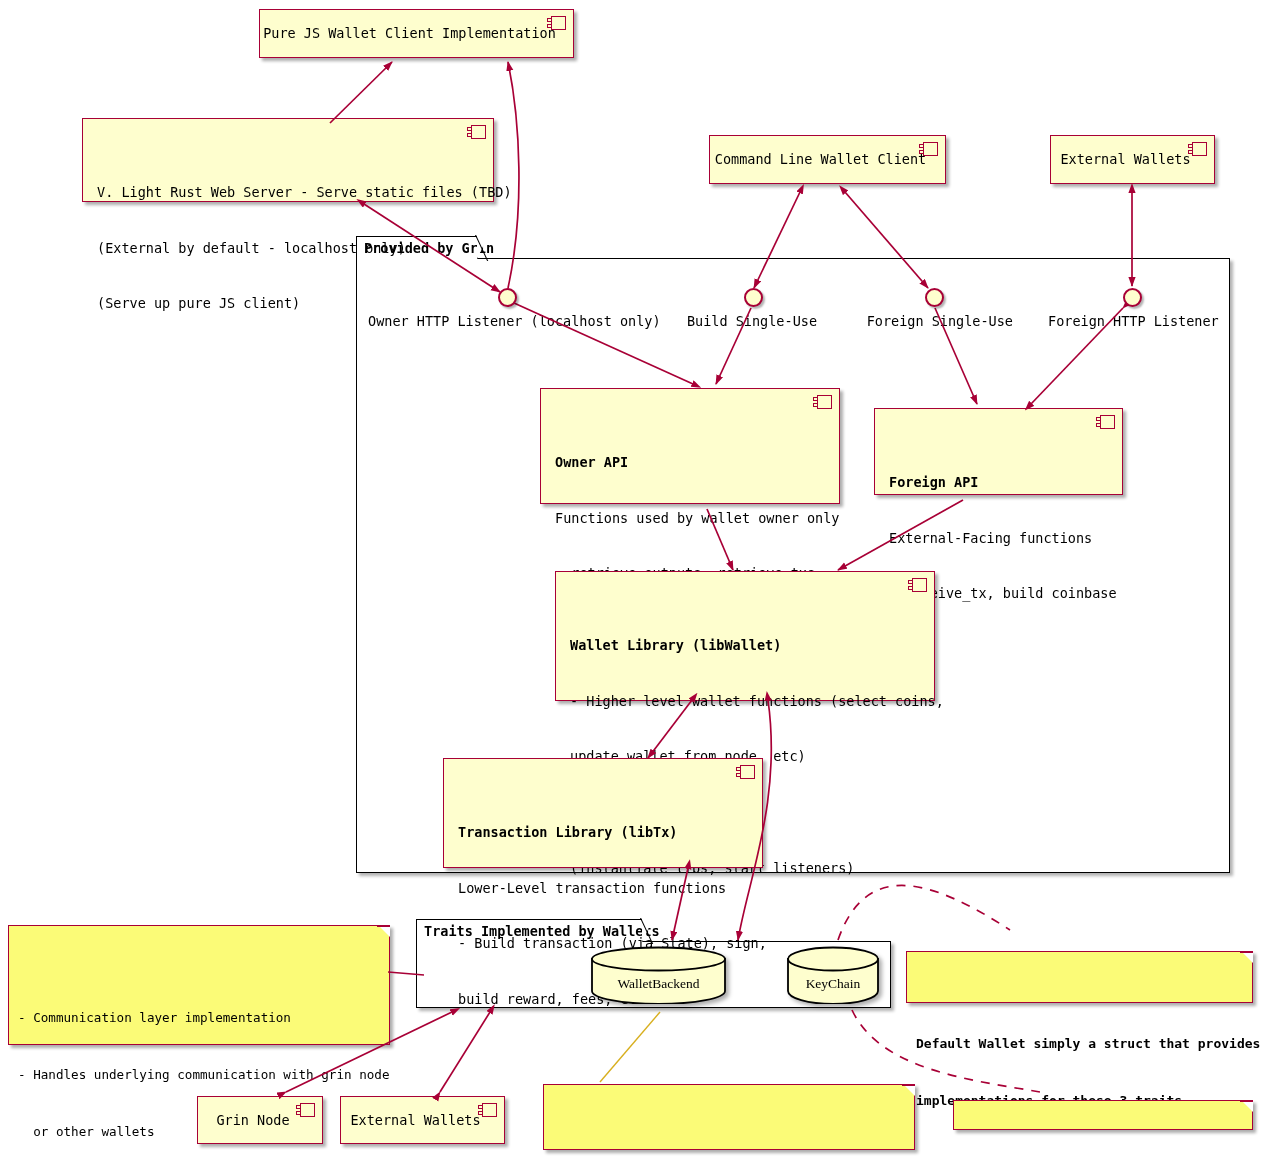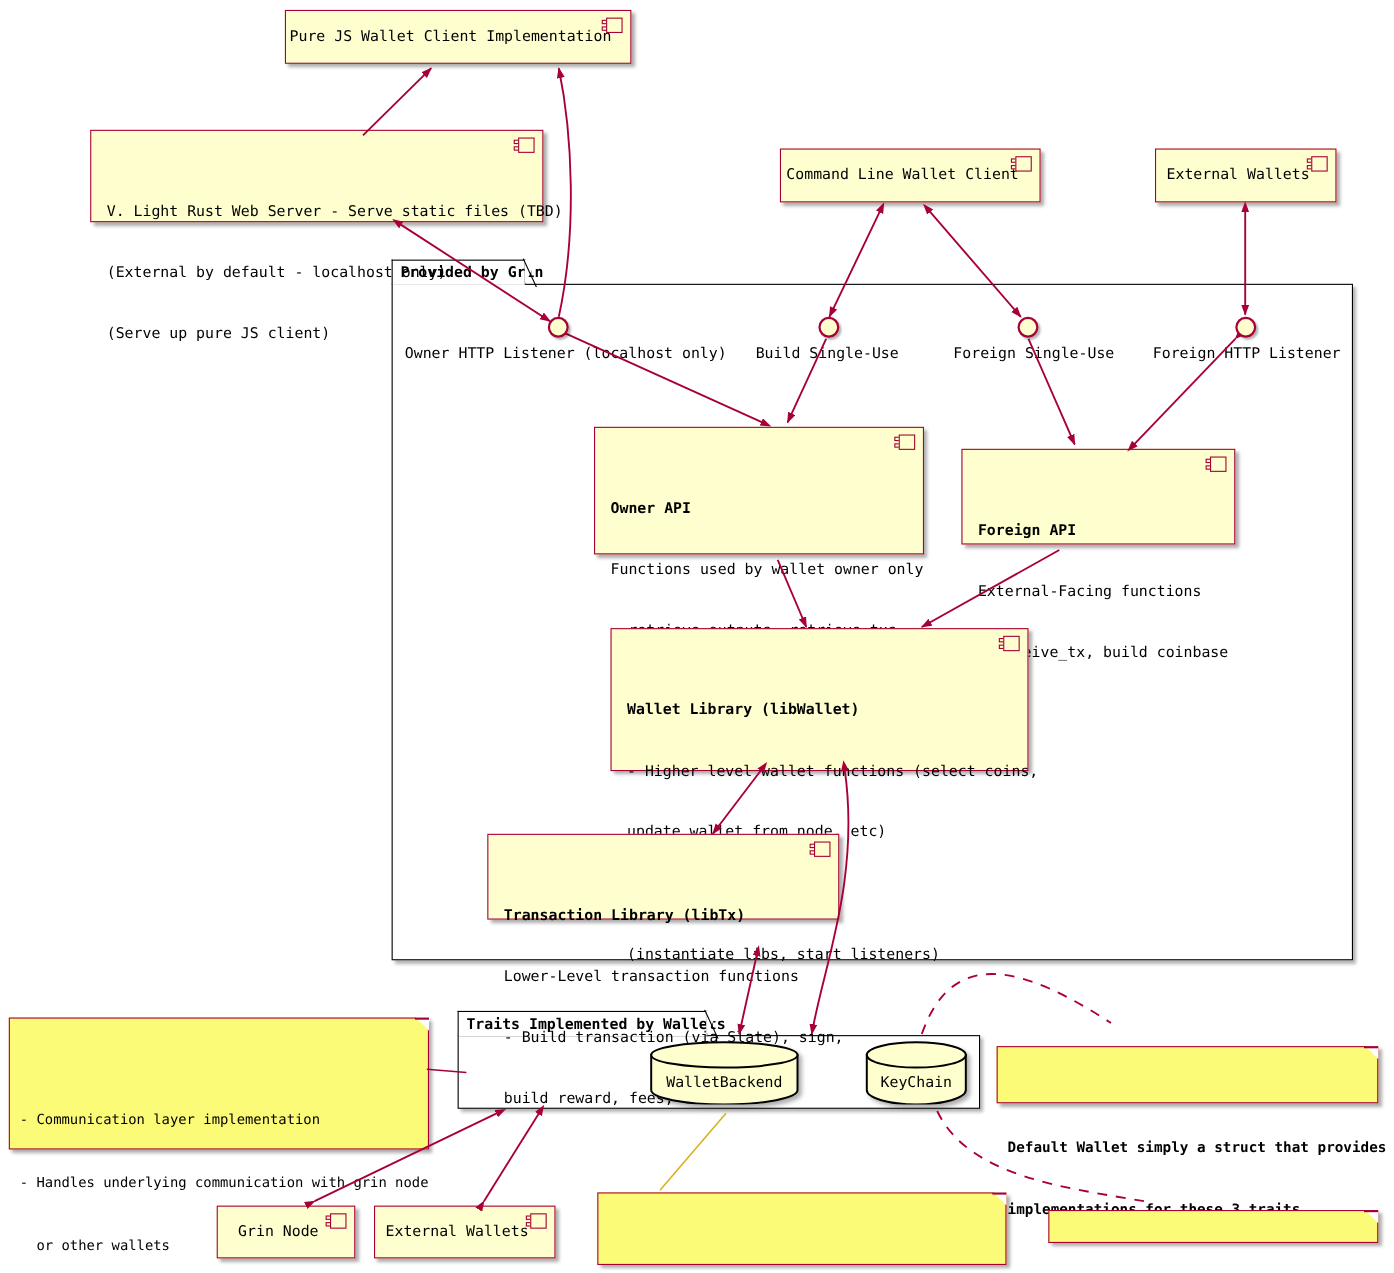--- a/index.html
+++ b/index.html
@@ -135,20 +135,21 @@
     filter: drop-shadow(3px 3px 2px rgba(0,0,0,0.32));
   }
   .database .dblabel {
     position: absolute;
     left: 0;
     width: 100%;
     text-align: center;
     font-size: 13.5px;
     color: #000;
     z-index: 2;
+    font-family: Liberation Serif, serif;
   }
 
   
   .iface-circle {
     position: absolute;
     width: 19px;
     height: 19px;
     border-radius: 50%;
     background: #FEFECE;
     border: 2.2px solid #A80036;
@@ -343,21 +344,21 @@
     <span class="comp-icon">
       <span class="tab1"></span><span class="tab2"></span><span class="body"></span>
     </span>
     <div class="ctitle">Wallet Library (libWallet)</div>
     <div>- Higher level wallet functions (select coins,</div>
     <div>update wallet from node, etc)</div>
     <div>- Service Controller</div>
     <div>(instantiate libs, start listeners)</div>
   </div>
 
-  <div class="component" style="left:443px; top:758px; width:320px; height:78px;">
+  <div class="component" style="left:443px; top:758px; width:320px; height:110px;">
     <span class="comp-icon">
       <span class="tab1"></span><span class="tab2"></span><span class="body"></span>
     </span>
     <div class="ctitle">Transaction Library (libTx)</div>
     <div>Lower-Level transaction functions</div>
     <div>- Build transaction (via Slate), sign,</div>
     <div>build reward, fees, etc. . .</div>
   </div>
 
 

